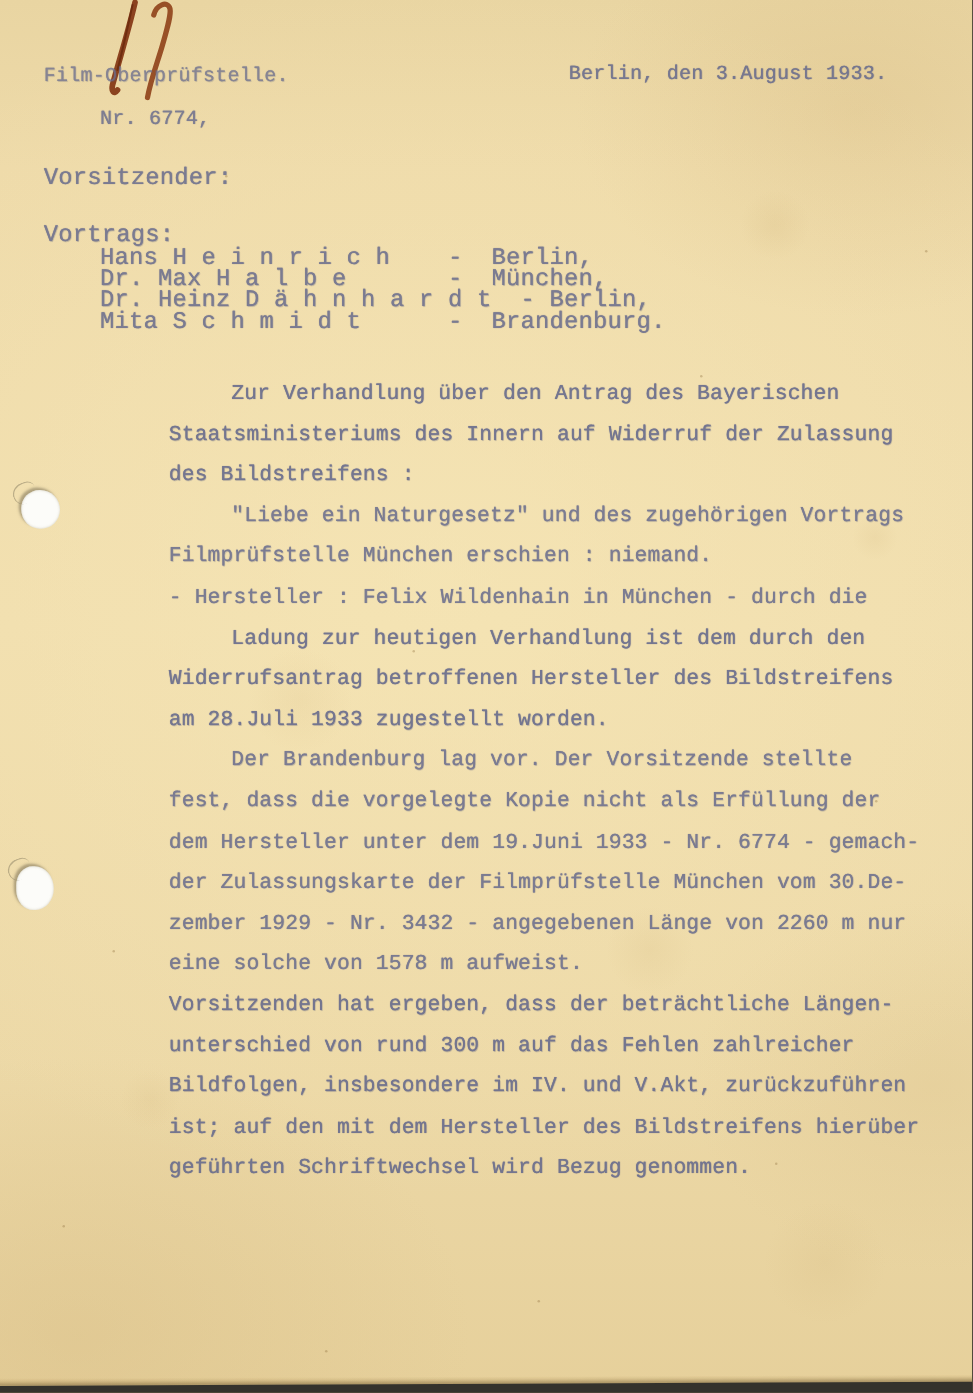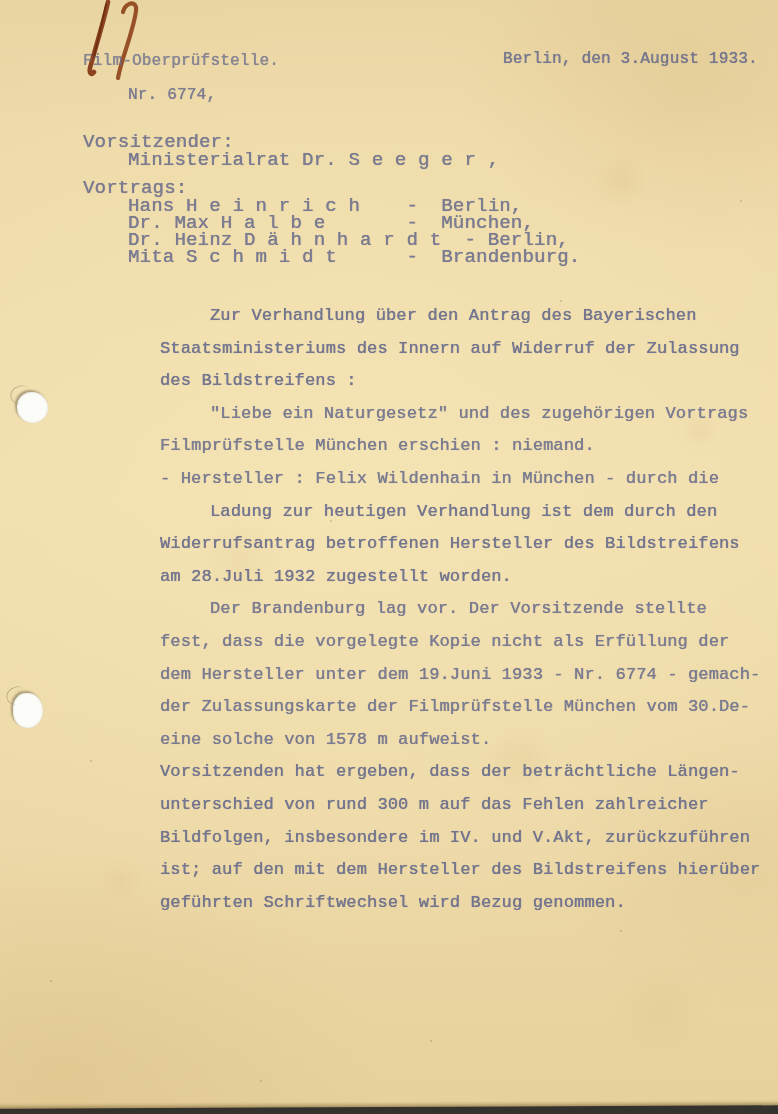--- a/index.html
+++ b/index.html
@@ -38,33 +38,31 @@
   .paper-edge-shade{
     position:absolute;left:0;bottom:7px;width:778px;height:6px;
     background:linear-gradient(180deg,rgba(170,140,85,0),rgba(170,140,85,.35));
     transform:rotate(-0.2deg);
   }
   
   .tw{
     position:absolute;color:#6b6e8e;white-space:pre;
     text-shadow:0 0 .7px rgba(92,96,130,.85), .5px .4px .6px rgba(92,96,130,.35);
     letter-spacing:.2px;
-    margin-left:48px;
   }
   .hdr{font-size:16px;opacity:.78;}
   .sm{font-size:19px;line-height:17px;opacity:.88;}
   #body-text{
     position:absolute;left:135px;top:300px;width:600px;
     font-size:17px;line-height:32.6px;color:#6b6e8e;
   }
   #body-text .pline{
     white-space:pre;
     text-shadow:0 0 .7px rgba(92,96,130,.85), .5px .4px .6px rgba(92,96,130,.35);
     letter-spacing:.15px;
-    margin-left:25px;
   }
   #body-text .pline.first{padding-left:50px;}
   #body-text .para:nth-child(odd) .pline{opacity:.93;}
   #body-text .para:nth-child(even) .pline{opacity:.88;}
   
   .hole{
     position:absolute;background:#fcfcf9;border-radius:48% 52% 50% 50%;
     box-shadow:-2px -2px 2px rgba(110,100,75,.5), inset 0 0 2px rgba(200,195,175,.8);
   }
   .hole::before{
@@ -101,46 +99,46 @@
       <path d="M47 14 C 49 6, 58 2, 60 9 C 61 14, 58 24, 54 38 C 50 52, 45 64, 42 80" fill="none" stroke="#8a3810" stroke-width="4.2" stroke-linecap="round" opacity="0.85"></path>
       <path d="M30 6 C 27 20, 23 38, 18 58" fill="none" stroke="#5e1f06" stroke-width="1.6" stroke-linecap="round" opacity="0.6"></path>
     </svg>
   </div>
 
   <div class="tw hdr" style="left:35px;top:52px">Film-Oberprüfstelle.</div>
   <div class="tw hdr" style="left:455px;top:50px;opacity:.9">Berlin, den 3.August 1933.</div>
   <div class="tw hdr" style="left:80px;top:86px;opacity:.85">Nr. 6774,</div>
 
   <div class="tw sm" style="left:35px;top:134px">Vorsitzender:</div>
-  <div class="tw sm" style="left:80px;top:152px">Ministerialrat Dr. S e e g e r ,</div>
 
   <div class="tw sm" style="left:35px;top:180px">Vortrags:</div>
   <div class="tw sm" style="left:80px;top:198px" id="assessor-list"><div>Hans H e i n r i c h    -  Berlin,</div><div>Dr. Max H a l b e       -  München,</div><div>Dr. Heinz D ä h n h a r d t  - Berlin,</div><div>Mita S c h m i d t      -  Brandenburg.</div></div>
 
   <div id="body-text">
       <div class="para">
         <div class="pline first">Zur Verhandlung über den Antrag des Bayerischen</div>
         <div class="pline">Staatsministeriums des Innern auf Widerruf der Zulassung</div>
         <div class="pline">des Bildstreifens :</div>
       </div>
       <div class="para">
         <div class="pline first">"Liebe ein Naturgesetz" und des zugehörigen Vortrags</div>
         <div class="pline">Filmprüfstelle München erschien : niemand.</div>
         <div class="pline">- Hersteller : Felix Wildenhain in München - durch die</div>
       </div>
       <div class="para">
         <div class="pline first">Ladung zur heutigen Verhandlung ist dem durch den</div>
         <div class="pline">Widerrufsantrag betroffenen Hersteller des Bildstreifens</div>
-        <div class="pline">am 28.Juli 1932 zugestellt worden.</div>
+        <div class="pline">am 28.Juli 1933 zugestellt worden.</div>
       </div>
       <div class="para">
         <div class="pline first">Der Brandenburg lag vor. Der Vorsitzende stellte</div>
         <div class="pline">fest, dass die vorgelegte Kopie nicht als Erfüllung der</div>
         <div class="pline">dem Hersteller unter dem 19.Juni 1933 - Nr. 6774 - gemach-</div>
         <div class="pline">der Zulassungskarte der Filmprüfstelle München vom 30.De-</div>
+        <div class="pline">zember 1929 - Nr. 3432 - angegebenen Länge von 2260 m nur</div>
         <div class="pline">eine solche von 1578 m aufweist.</div>
       </div>
       <div class="para">
         <div class="pline">Vorsitzenden hat ergeben, dass der beträchtliche Längen-</div>
         <div class="pline">unterschied von rund 300 m auf das Fehlen zahlreicher</div>
         <div class="pline">Bildfolgen, insbesondere im IV. und V.Akt, zurückzuführen</div>
         <div class="pline">ist; auf den mit dem Hersteller des Bildstreifens hierüber</div>
         <div class="pline">geführten Schriftwechsel wird Bezug genommen.</div>
       </div>
     </div>

